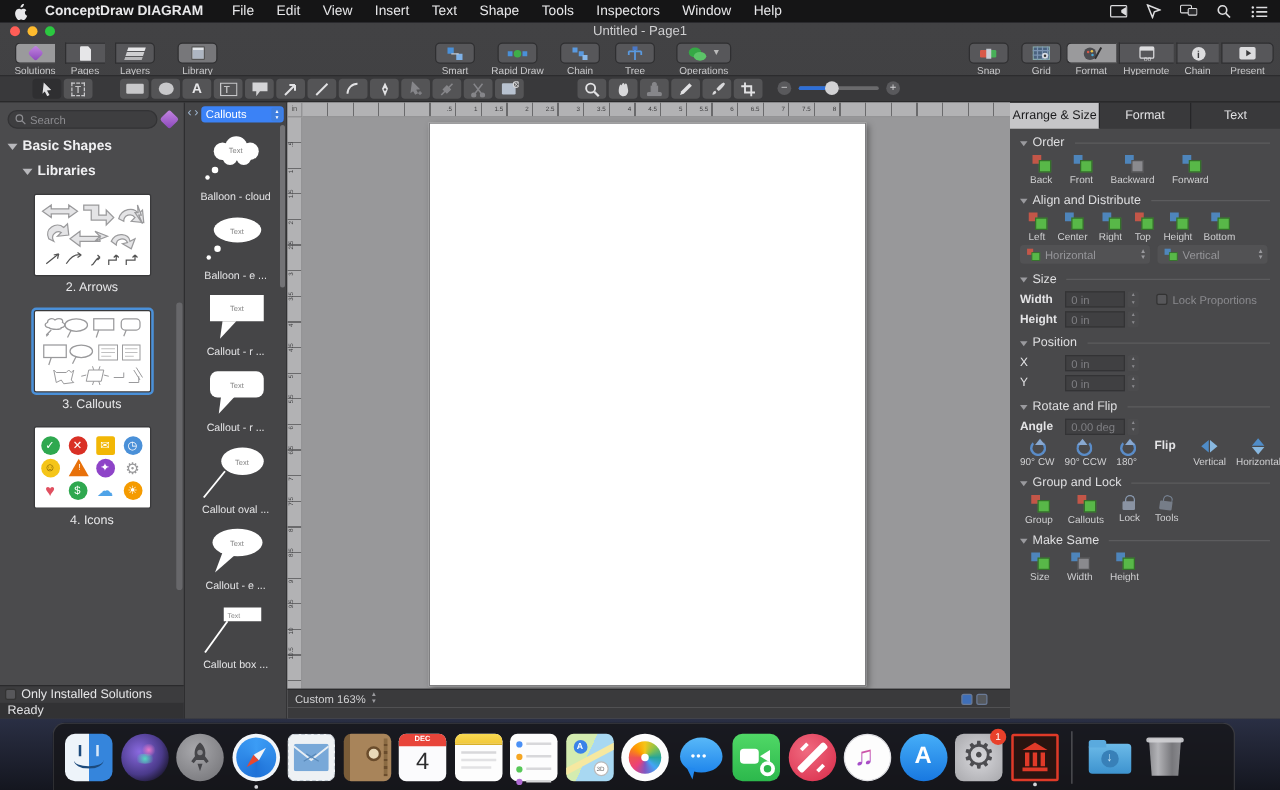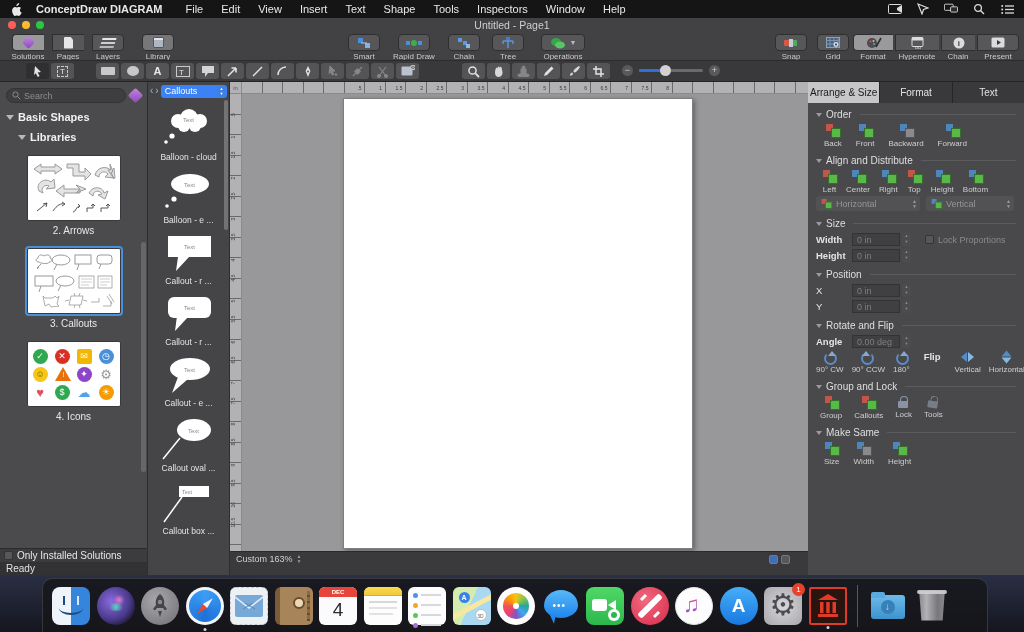--- a/index.html
+++ b/index.html
@@ -663,34 +663,34 @@
           </span>
           <span class="libitem">
             <svg width="70" height="40" viewBox="0 0 70 40">
               <rect x="14" y="2" width="43" height="21" rx="6" fill="#fff"></rect>
                 <path d="M23 21h12l-14 15z" fill="#fff"></path>
               <text x="30" y="15" font-size="6" fill="#888">Text</text>
             </svg>
             <span class="liblabel">Callout - r ...</span>
           </span>
           <span class="libitem">
+            <svg width="70" height="44" viewBox="0 0 70 44">
+              <ellipse cx="40" cy="13" rx="17" ry="11" fill="#fff"></ellipse>
+                <line x1="26" y1="21" x2="9" y2="42" stroke="#fff" stroke-width="1.5"></line>
+              <text x="34" y="16" font-size="6" fill="#888">Text</text>
+            </svg>
+            <span class="liblabel">Callout oval ...</span>
+          </span>
+          <span class="libitem">
             <svg width="70" height="40" viewBox="0 0 70 40">
               <ellipse cx="36" cy="13" rx="20" ry="11" fill="#fff"></ellipse>
                 <path d="M24 21l10 2-16 14z" fill="#fff"></path>
               <text x="30" y="16" font-size="6" fill="#888">Text</text>
             </svg>
             <span class="liblabel">Callout - e ...</span>
-          </span>
-          <span class="libitem">
-            <svg width="70" height="44" viewBox="0 0 70 44">
-              <ellipse cx="40" cy="13" rx="17" ry="11" fill="#fff"></ellipse>
-                <line x1="26" y1="21" x2="9" y2="42" stroke="#fff" stroke-width="1.5"></line>
-              <text x="34" y="16" font-size="6" fill="#888">Text</text>
-            </svg>
-            <span class="liblabel">Callout oval ...</span>
           </span>
           <span class="libitem">
             <svg width="70" height="42" viewBox="0 0 70 42">
               <rect x="25" y="4" width="30" height="11" fill="#fff"></rect>
                 <line x1="28" y1="15" x2="10" y2="40" stroke="#fff" stroke-width="1.5"></line>
               <text x="28" y="12" font-size="5.5" fill="#888">Text</text>
             </svg>
             <span class="liblabel">Callout box ...</span>
           </span>
         </div>

